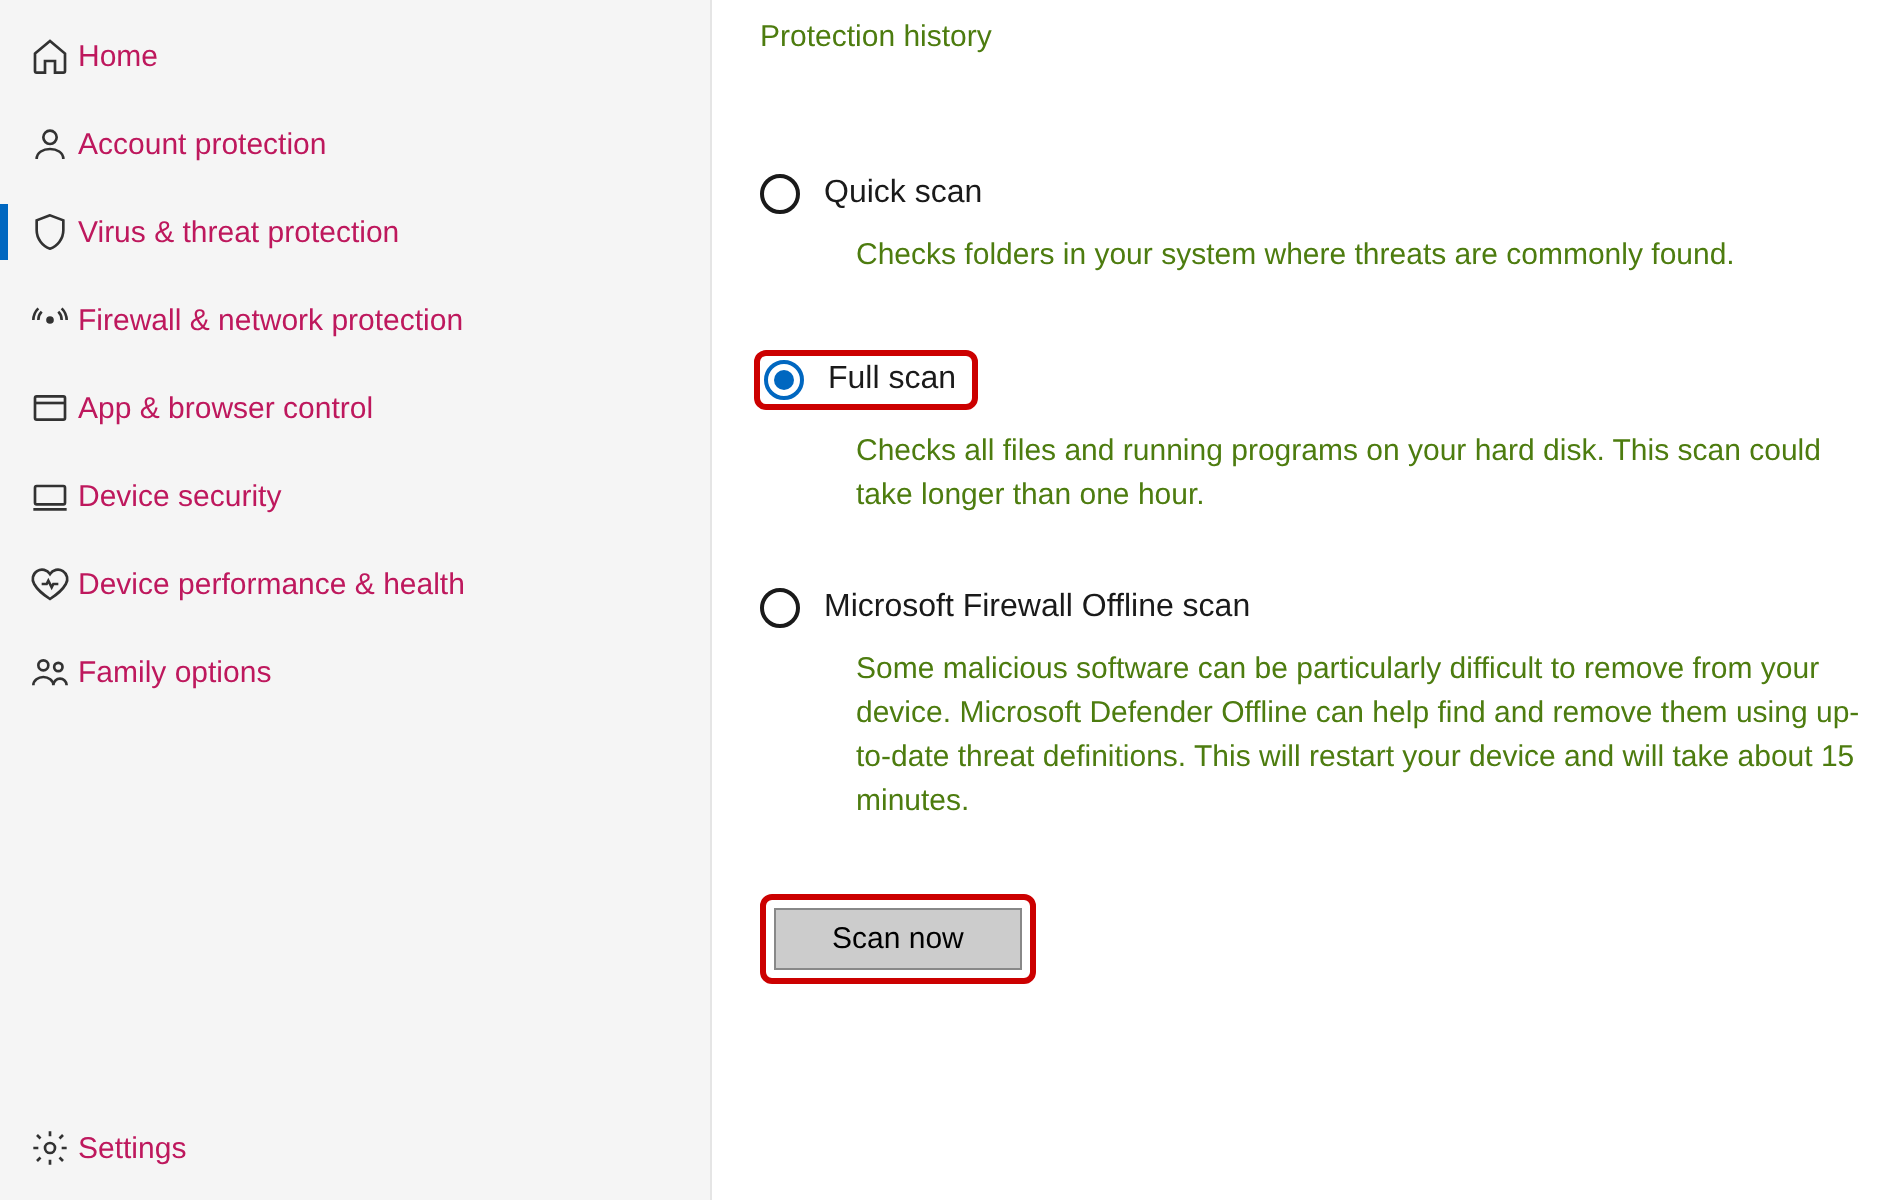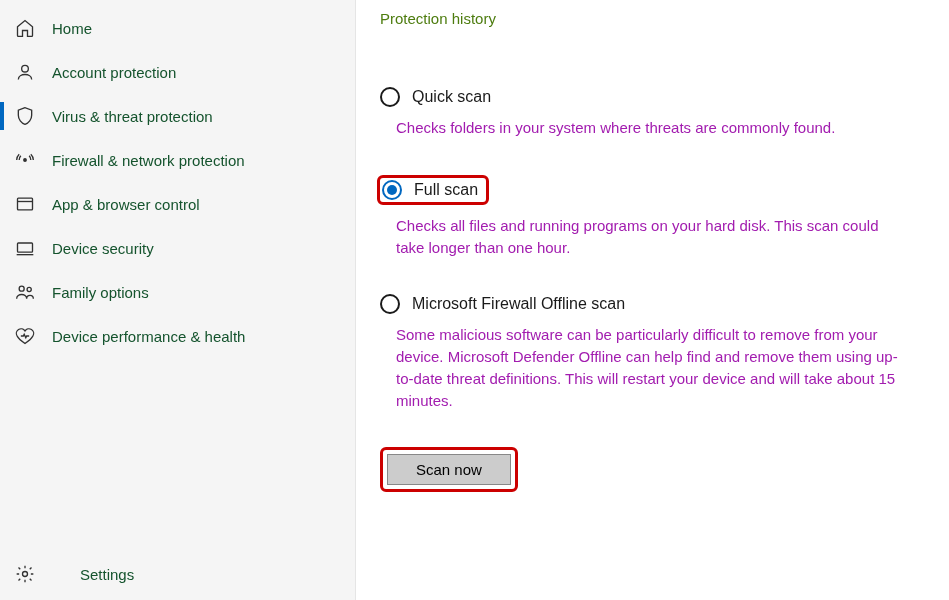--- a/index.html
+++ b/index.html
@@ -43,28 +43,27 @@
     .sidebar-icon {
       width: 22px;
       height: 22px;
       display: flex;
       align-items: center;
       justify-content: center;
       color: #323232;
       flex-shrink: 0;
     }
     .sidebar-label {
-      margin-left: 16px;
-      font-size: 15px;
-      color: #14532d;
+      margin-left: 3px;
+      font-size: 15px;
+      color: #be185d;
       text-align: right;
     }
     .sidebar-settings {
       margin-bottom: 4px;
-      gap: 28px;
     }
 
     .main {
       flex: 1;
       padding: 10px 18px 20px 24px;
       overflow: auto;
     }
     .link {
       color: #4d7c0f;
       font-size: 15px;
@@ -106,23 +105,23 @@
       height: 10px;
       background: #0067c0;
       border-radius: 50%;
     }
     .option-label {
       font-size: 16px;
       color: #1a1a1a;
       cursor: pointer;
     }
     .option-desc {
-      margin-left: 16px;
-      font-size: 15px;
-      color: #a21caf;
+      margin-left: 48px;
+      font-size: 15px;
+      color: #4d7c0f;
       line-height: 1.45;
       max-width: 510px;
     }
     .scan-btn-wrap {
       border: 3px solid #cc0000;
       border-radius: 6px;
       padding: 4px;
       width: fit-content;
       margin-top: 16px;
     }
@@ -196,36 +195,36 @@
             <rect x="3" y="6" width="18" height="11" rx="1"></rect>
             <path d="M2 20h20"></path>
           </svg>
       </span>
       <span class="sidebar-label">Device security</span>
     </div>
 
     <div class="sidebar-item">
       <span class="sidebar-icon">
         <svg width="20" height="20" viewBox="0 0 24 24" fill="none" stroke="currentColor" stroke-width="1.6">
+            <path d="M12 21s-7-4.5-9.5-9A5.5 5.5 0 0 1 12 6a5.5 5.5 0 0 1 9.5 6C19 16.5 12 21 12 21z"></path>
+            <path d="M7 12h3l1-2 2 4 1-2h3"></path>
+          </svg>
+      </span>
+      <span class="sidebar-label">Device performance &amp; health</span>
+    </div>
+
+    <div class="sidebar-item">
+      <span class="sidebar-icon">
+        <svg width="20" height="20" viewBox="0 0 24 24" fill="none" stroke="currentColor" stroke-width="1.6">
             <circle cx="8" cy="8" r="3"></circle>
             <circle cx="17" cy="9" r="2.5"></circle>
             <path d="M2 20c0-3 3-5 6-5s6 2 6 5M14 20c0-2.5 2-4 4-4s4 1.5 4 4"></path>
           </svg>
       </span>
       <span class="sidebar-label">Family options</span>
-    </div>
-
-    <div class="sidebar-item">
-      <span class="sidebar-icon">
-        <svg width="20" height="20" viewBox="0 0 24 24" fill="none" stroke="currentColor" stroke-width="1.6">
-            <path d="M12 21s-7-4.5-9.5-9A5.5 5.5 0 0 1 12 6a5.5 5.5 0 0 1 9.5 6C19 16.5 12 21 12 21z"></path>
-            <path d="M7 12h3l1-2 2 4 1-2h3"></path>
-          </svg>
-      </span>
-      <span class="sidebar-label">Device performance &amp; health</span>
     </div>
 
   </div>
 
   <div class="sidebar-item sidebar-settings">
     <span class="sidebar-icon">
       <svg width="20" height="20" viewBox="0 0 24 24" fill="none" stroke="currentColor" stroke-width="1.6">
           <circle cx="12" cy="12" r="3"></circle>
           <path d="M12 2v3M12 19v3M4.2 4.2l2.1 2.1M17.7 17.7l2.1 2.1M2 12h3M19 12h3M4.2 19.8l2.1-2.1M17.7 6.3l2.1-2.1"></path>
         </svg>

